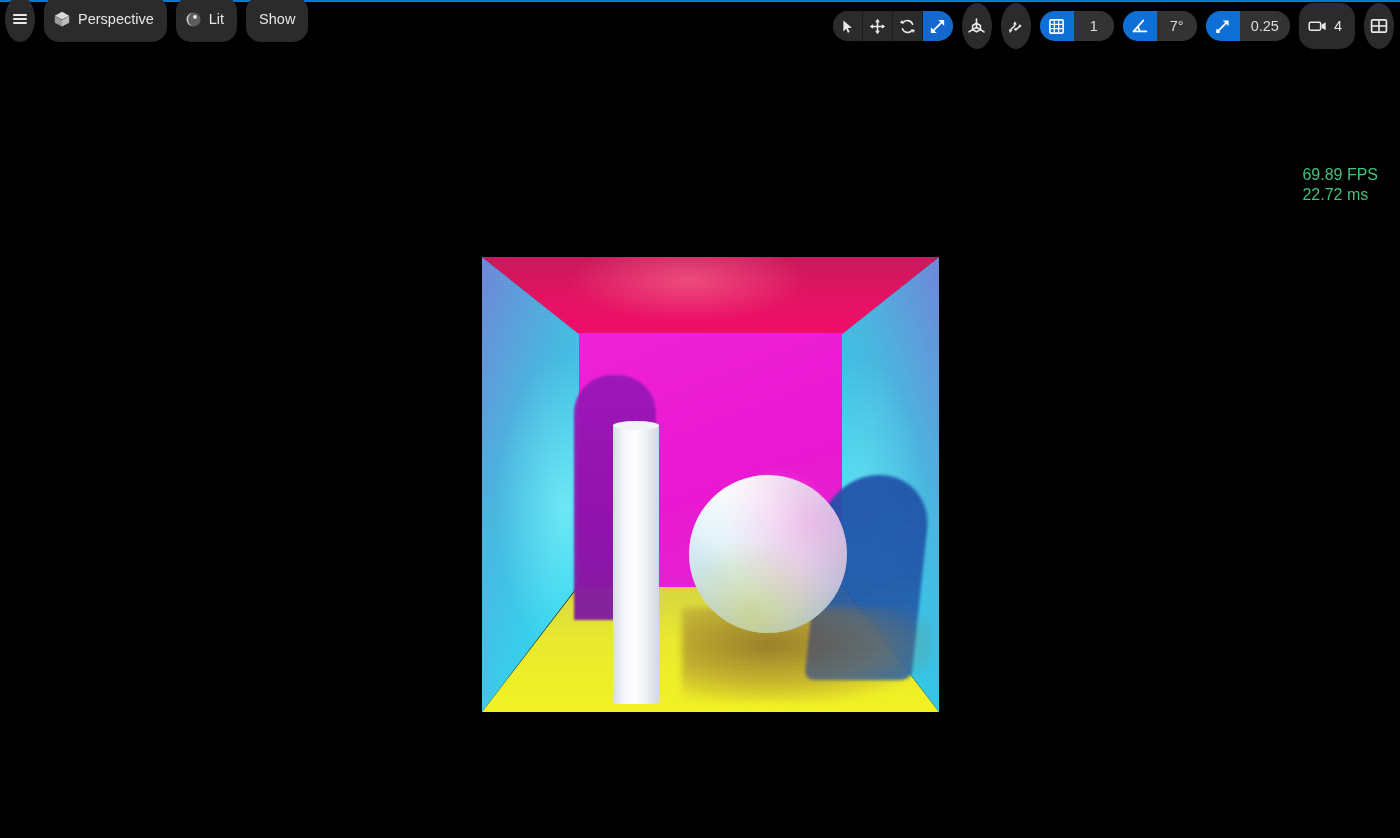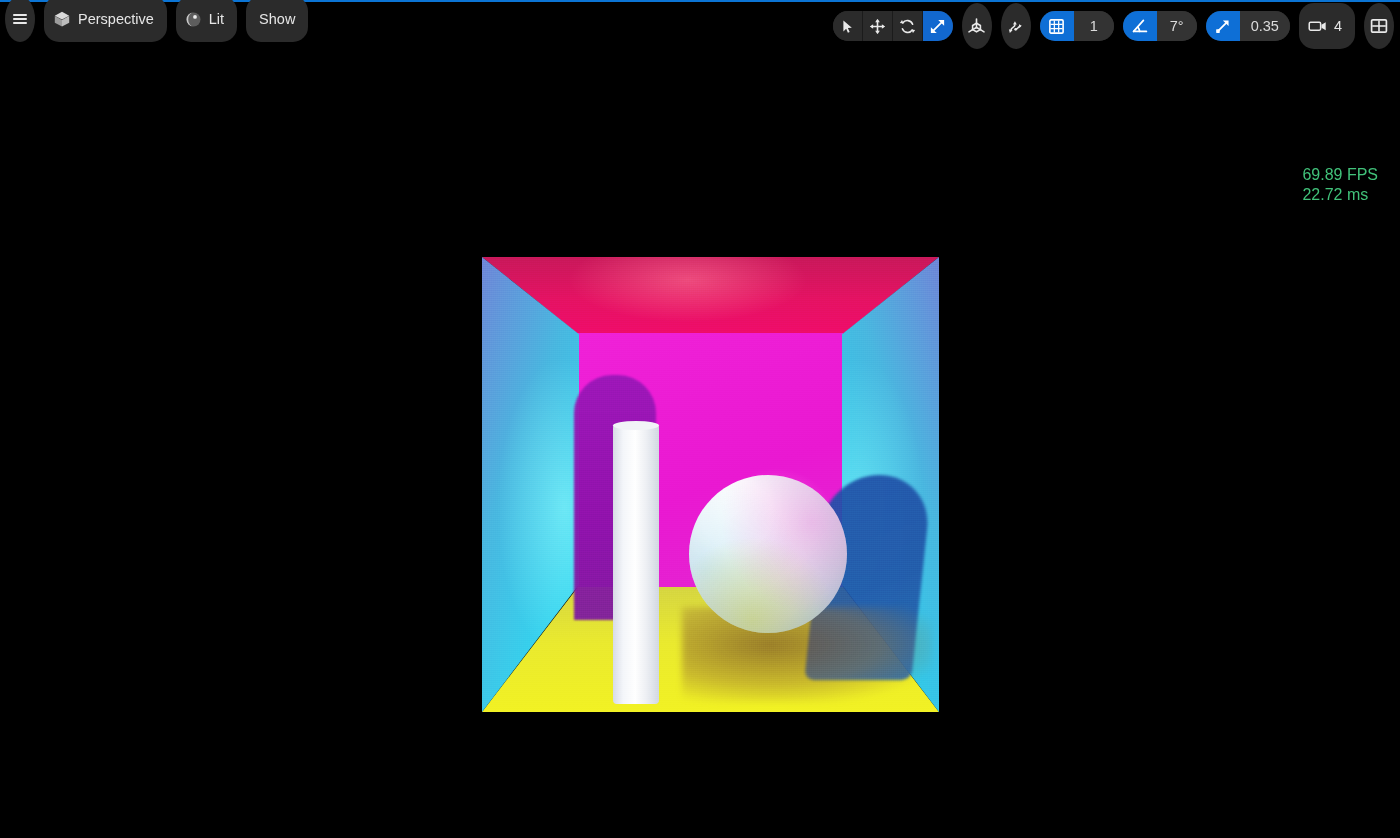--- a/index.html
+++ b/index.html
@@ -371,21 +371,21 @@
       <div class="group">
         <div class="seg-icon on">
           <span>
             <svg width="17" height="17" viewBox="0 0 18 18">
               <line x1="4.2" y1="13.8" x2="13.2" y2="4.8" stroke="#ffffff" stroke-width="1.8" stroke-linecap="round"></line>
               <path class="ico-wf" d="M15.4 2.6 L15.4 8.6 L9.4 2.6 Z"></path>
               <rect class="ico-wf" x="2.3" y="12.0" width="3.8" height="3.8" rx="0.5"></rect>
             </svg>
           </span>
         </div>
-        <div class="seg-val">0.35</div>
+        <div class="seg-val">0.25</div>
       </div>
 
       <div class="pill labeled">
         <span>
           <svg width="19" height="14" viewBox="0 0 20 14">
             <rect x="1.3" y="3.1" width="12" height="8.3" rx="1.4" fill="none" stroke="#e9e9e9" stroke-width="1.6"></rect>
             <path class="ico-f" d="M14.2 5.6 L18.6 3.0 L18.6 11.5 L14.2 8.9 Z"></path>
           </svg>
         </span>
         <span>4</span>

